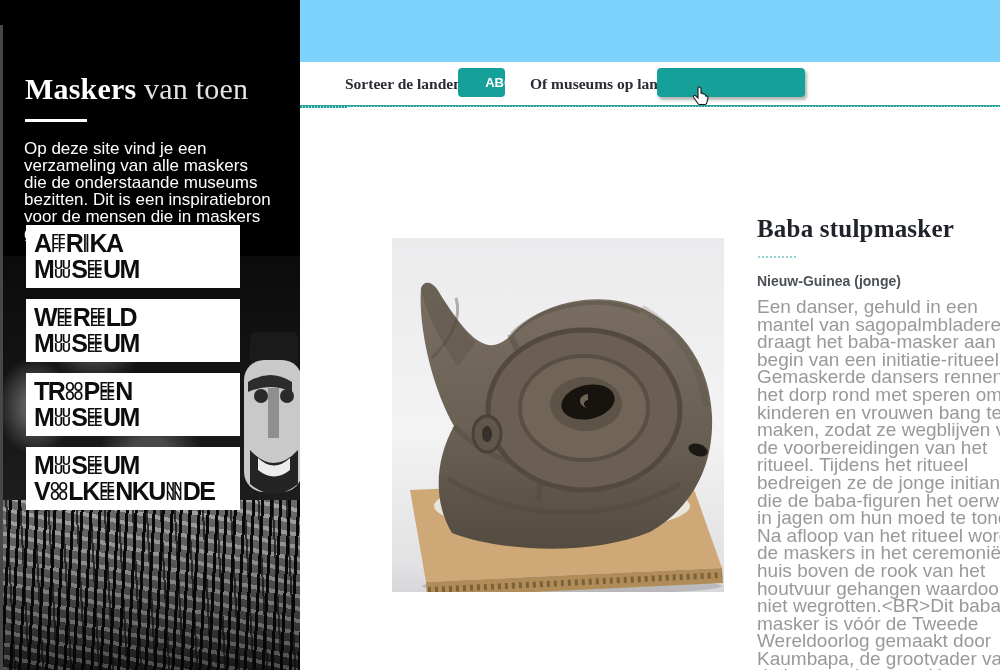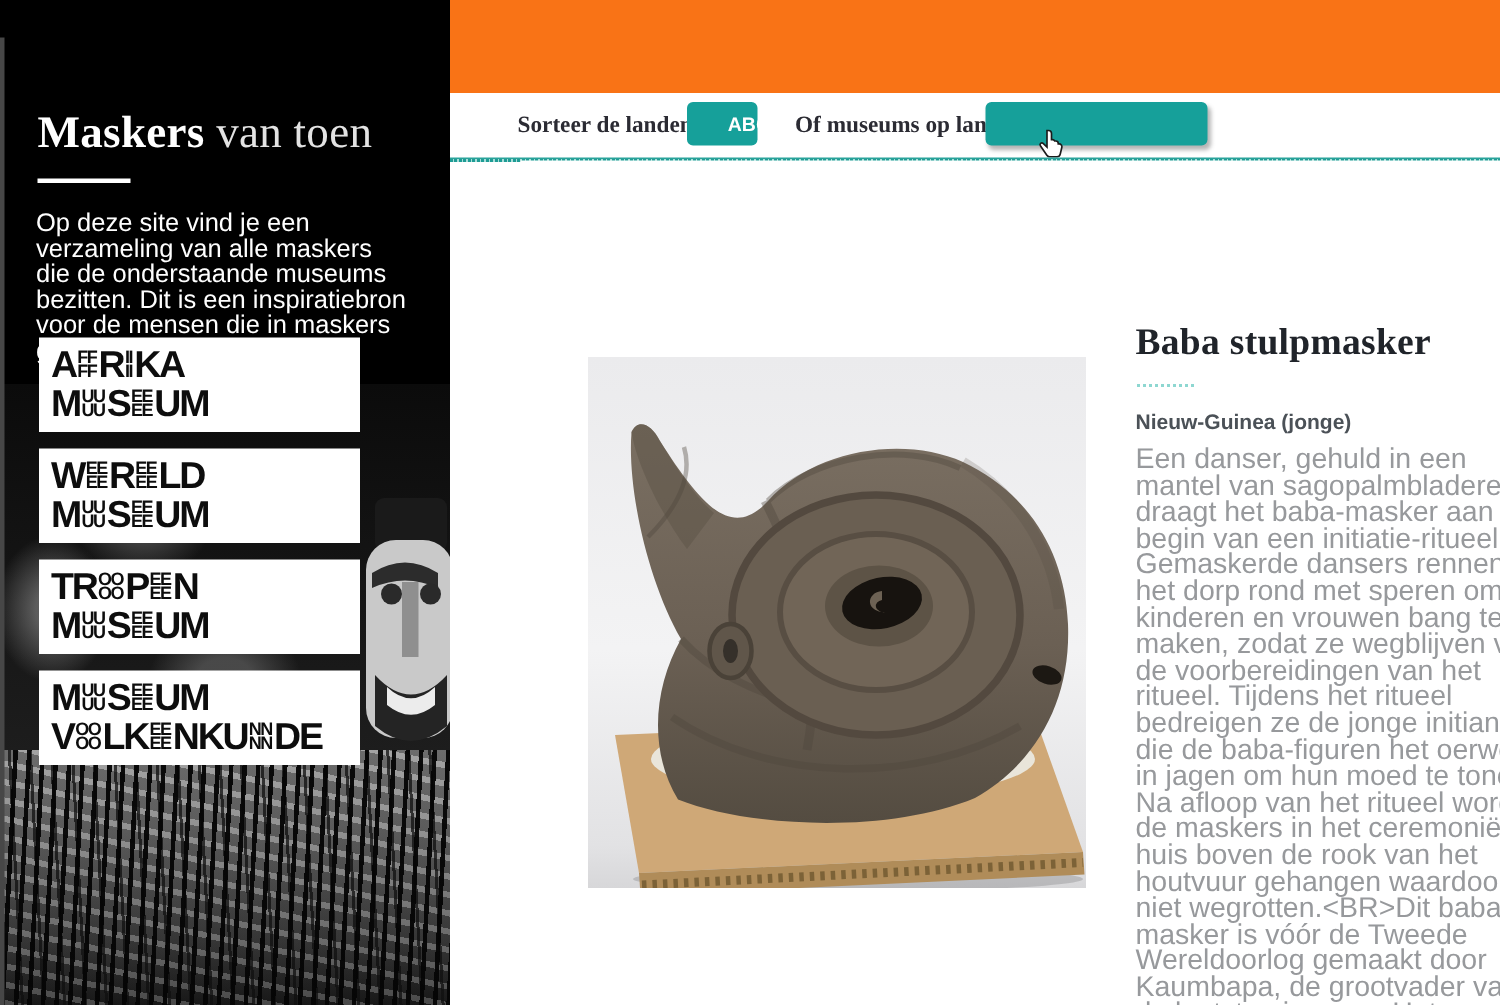--- a/index.html
+++ b/index.html
@@ -1,18 +1,18 @@
 <!DOCTYPE html>
 <html><head>
 <meta charset="utf-8">
 <style>
   * { margin:0; padding:0; box-sizing:border-box; }
   html,body { width:1000px; height:670px; overflow:hidden; background:#000;
               font-family:"Liberation Sans", sans-serif; }
-  .page { position:relative; width:1000px; height:670px; background:#f97316; }
+  .page { position:relative; width:1000px; height:670px; background:#7dd3fc; }
 
   
   .sidebar { position:absolute; left:0; top:0; width:300px; height:670px; background:#000; overflow:hidden; }
   .sidebar-edge { position:absolute; left:0; top:25px; width:3px; height:645px; background:#474747; }
   .photo-mid { position:absolute; left:0; top:256px; width:300px; height:246px;
     background:
       radial-gradient(55px 70px at 35px 150px, rgba(150,150,150,.55) 20%, transparent 70%),
       radial-gradient(70px 50px at 150px 195px, rgba(120,120,120,.5) 25%, transparent 72%),
       radial-gradient(60px 45px at 95px 95px, rgba(90,90,90,.6) 25%, transparent 75%),
       linear-gradient(180deg,#0b0b0b,#161616 60%,#1d1d1d); }

